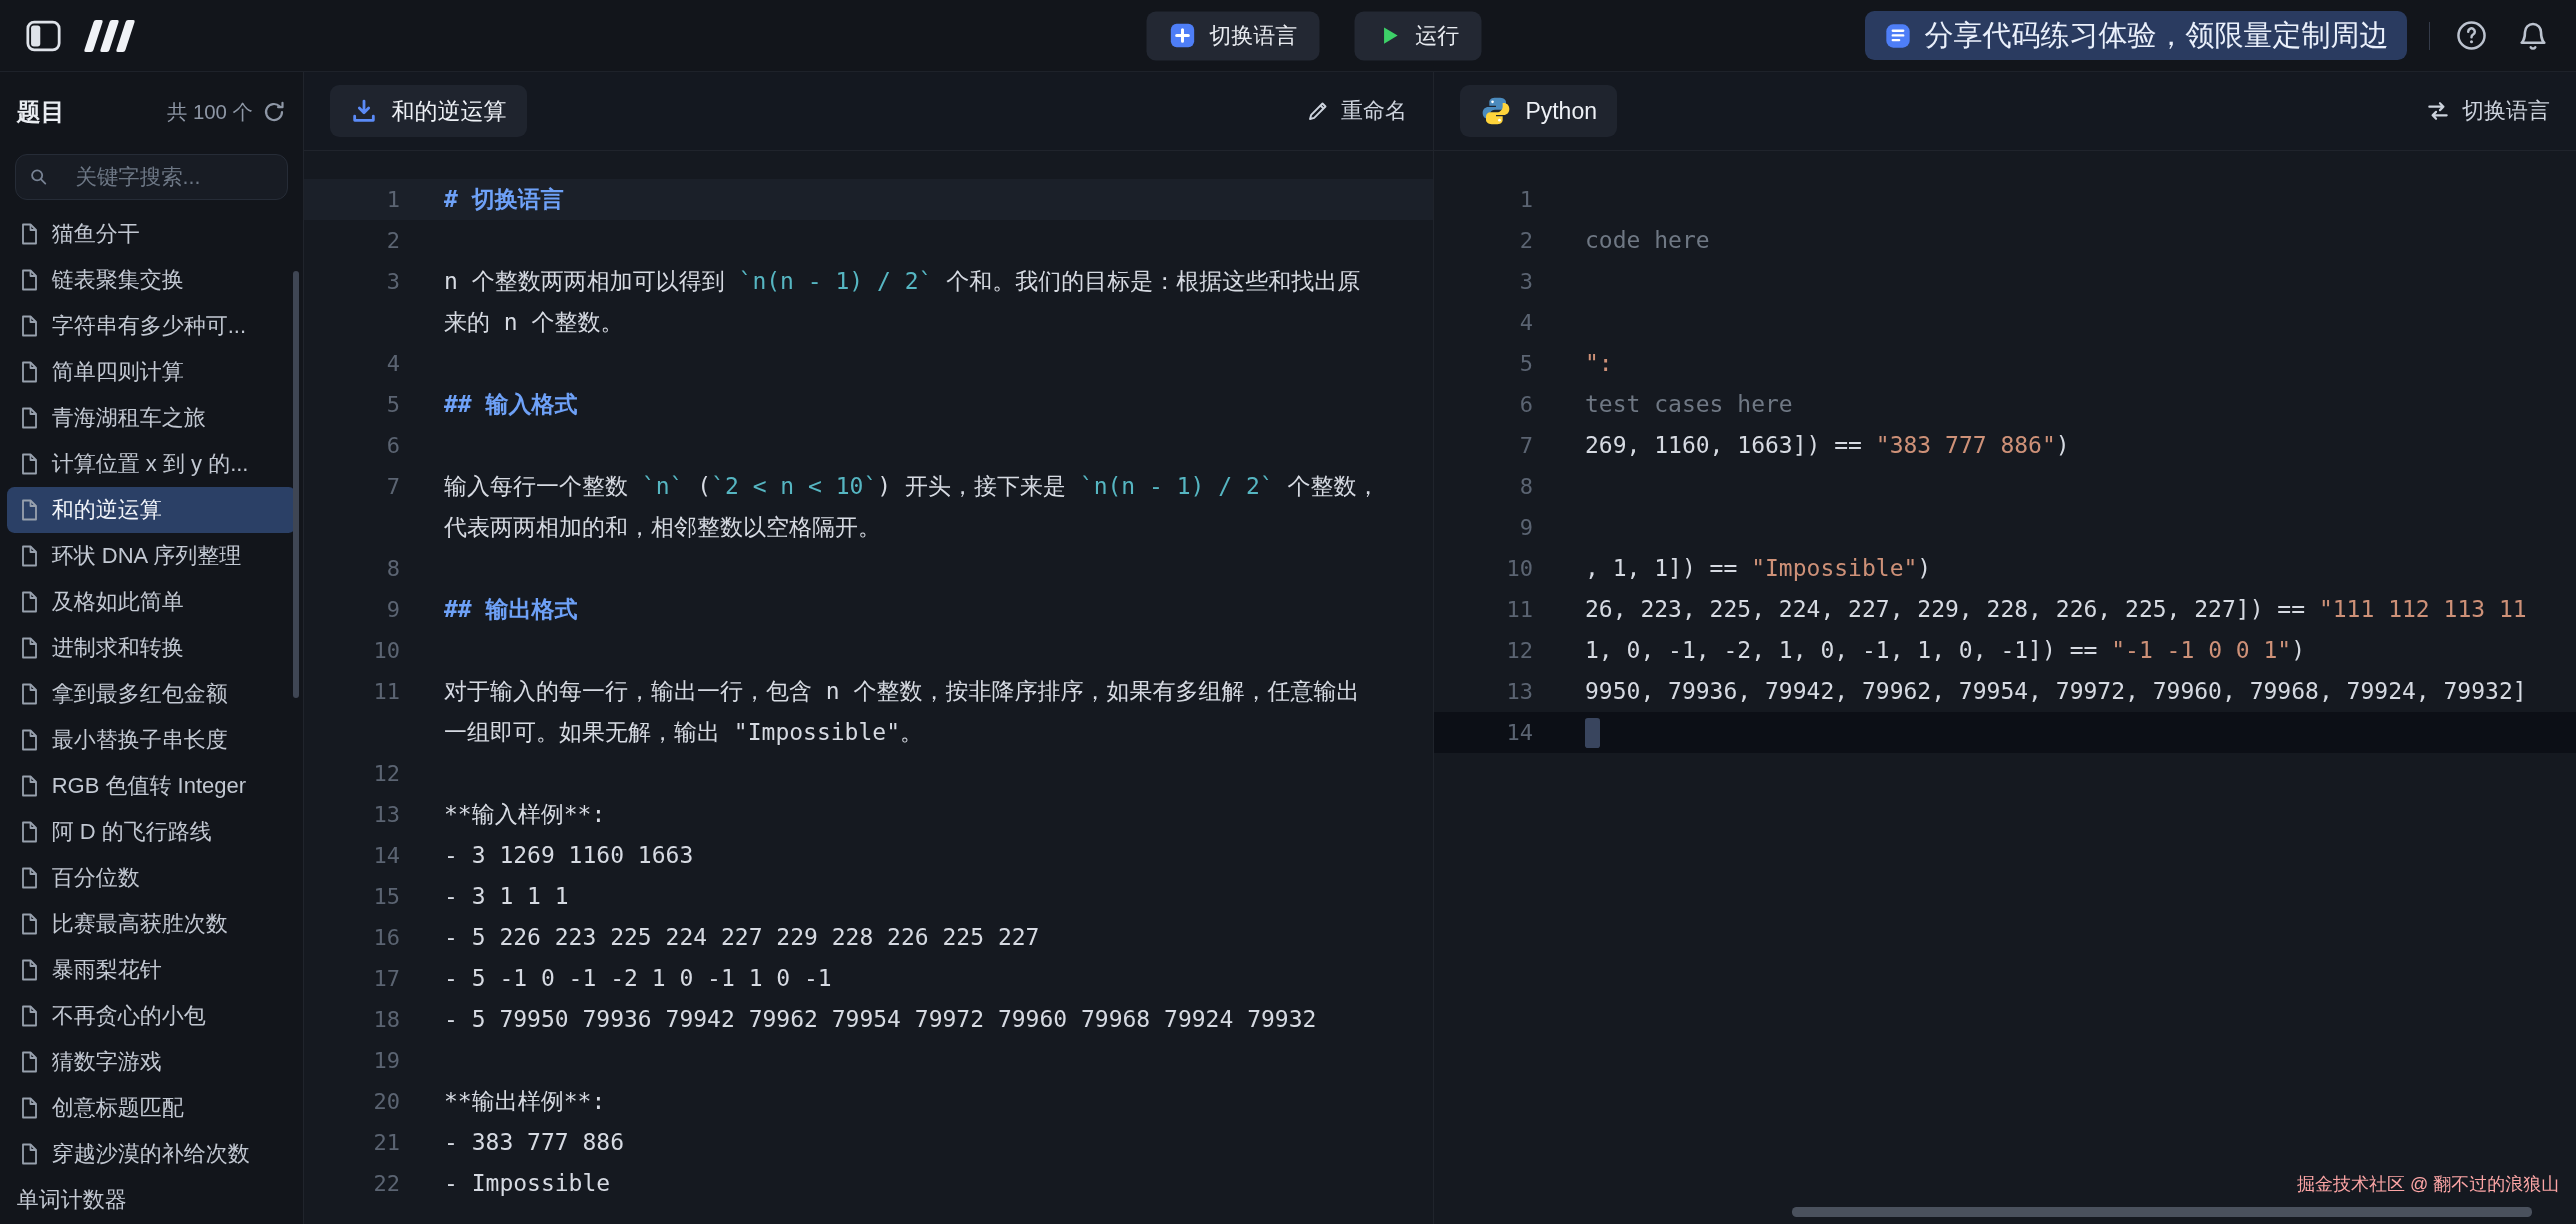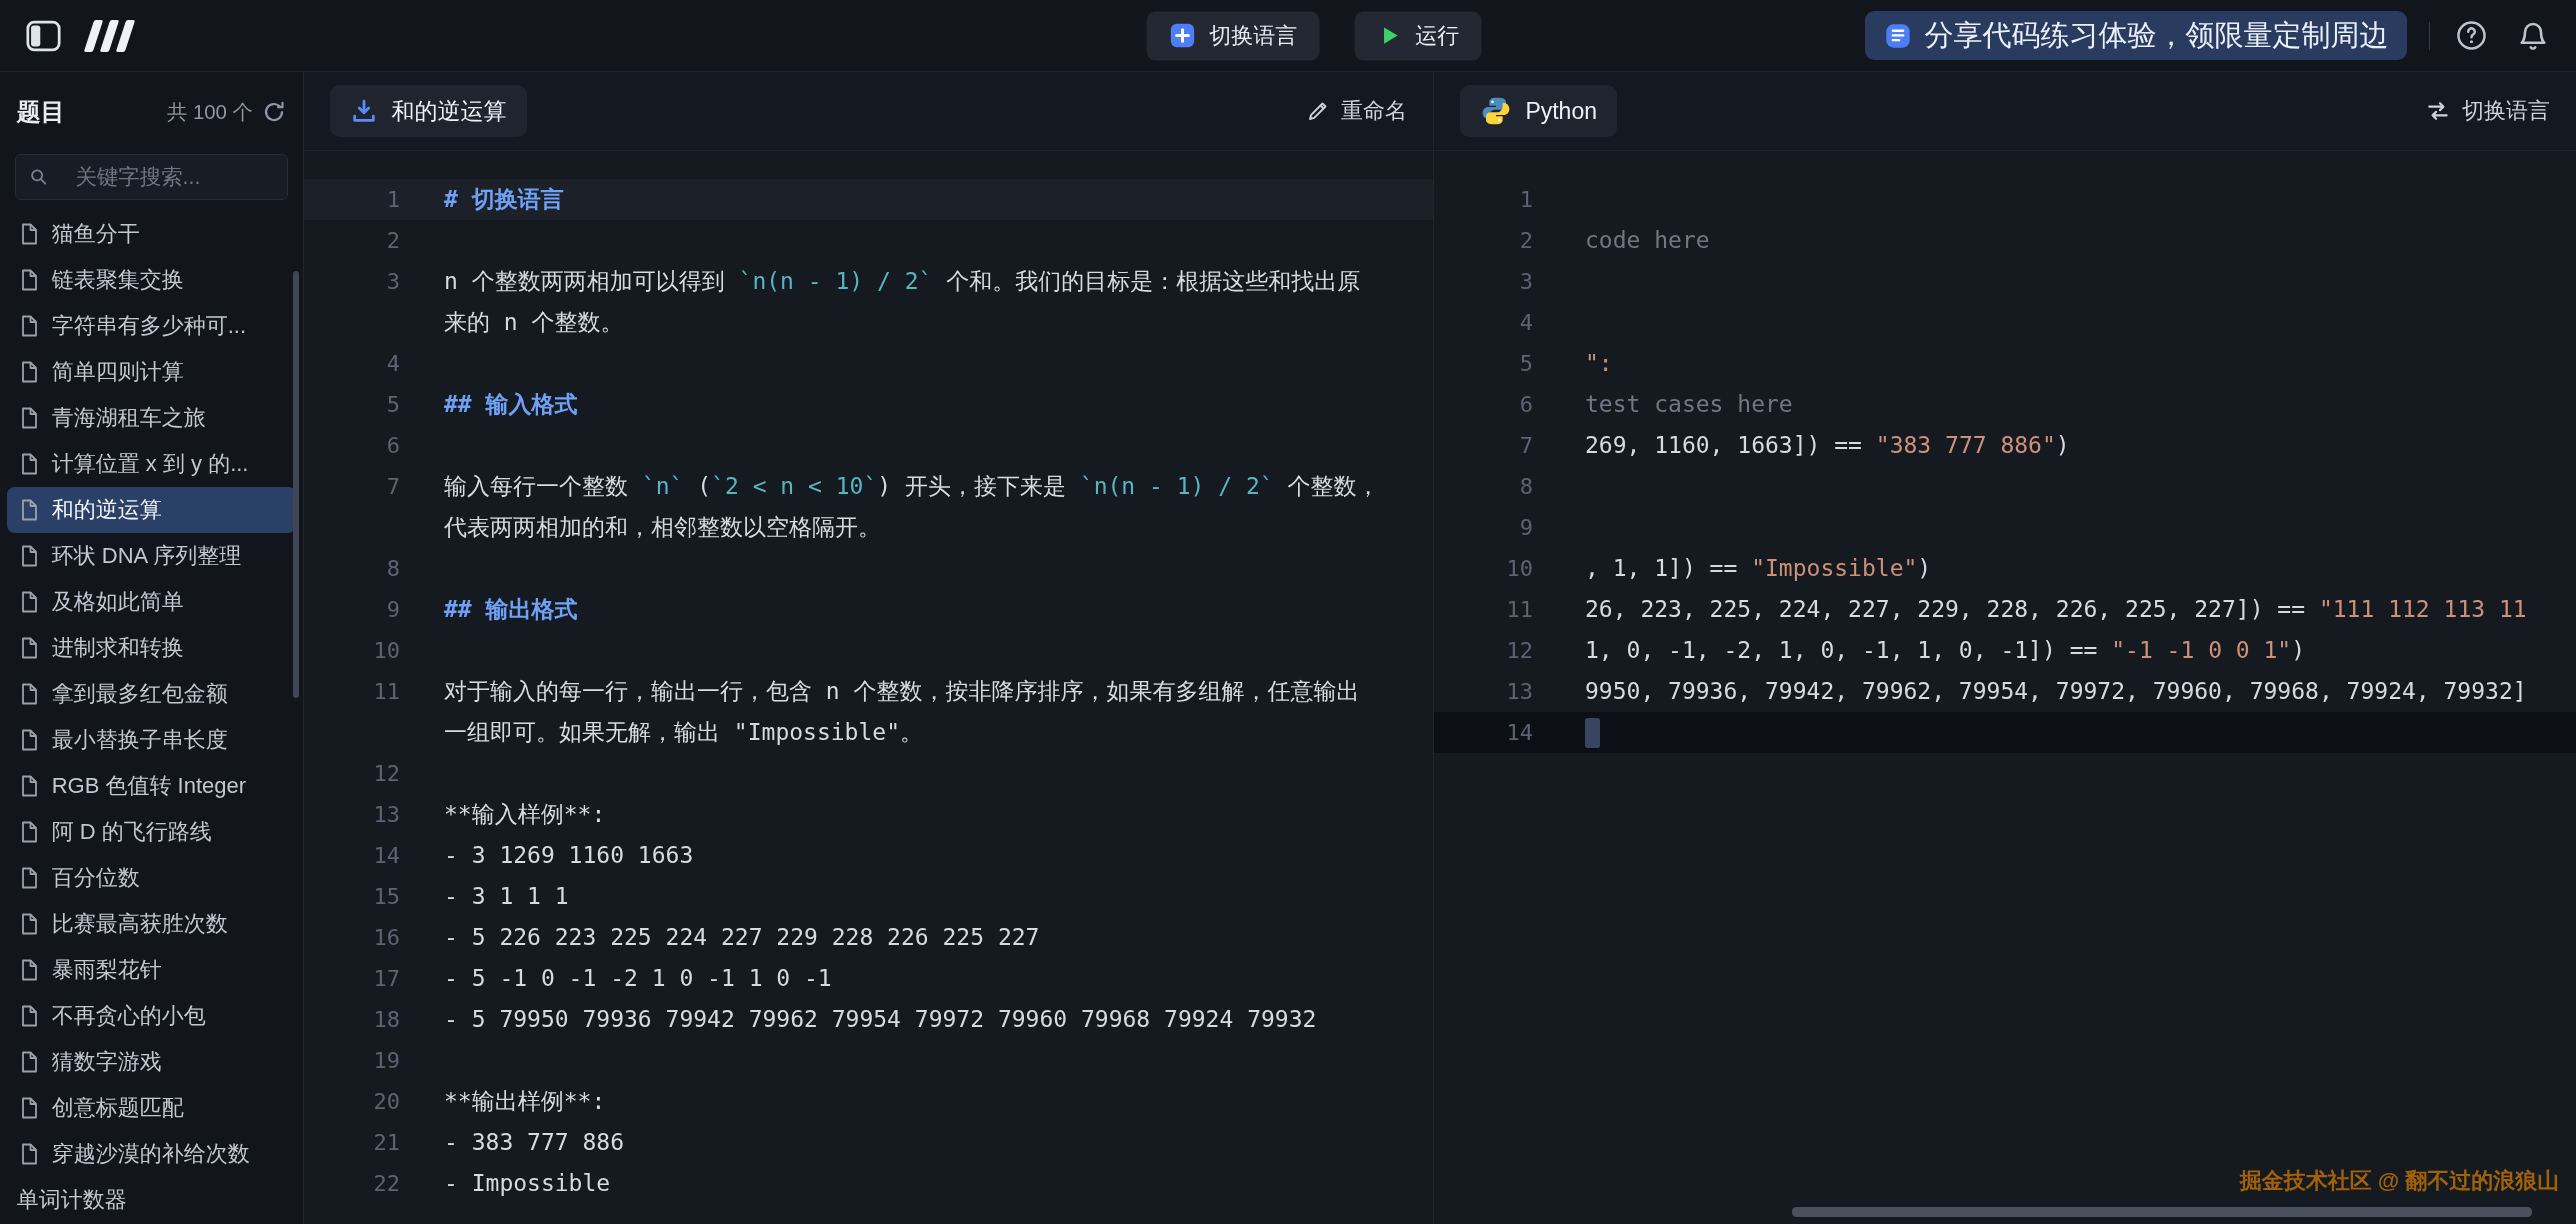--- a/index.html
+++ b/index.html
@@ -30,21 +30,21 @@
   .main { display:flex; height:1152px; }
 
   
   .sidebar { width:304px; flex:none; position:relative; background:#12151b;
              border-right:0.9px solid #20242c; display:flex; flex-direction:column; }
   .side-head { display:flex; align-items:center; padding:24px 16.7px 15px; }
   .side-title { font-size:24px; font-weight:700; color:#e9ecf1; }
   .side-count { margin-left:auto; display:flex; align-items:center; gap:9.3px;
                 font-size:20.4px; color:#8e97a6; }
   .search-box { margin:11px 15px 5.6px; height:46px; background:#181c24; border:0.9px solid #262c37;
-                border-radius:6px; display:flex; align-items:center; gap:25px; padding:0 13px; }
+                border-radius:12px; display:flex; align-items:center; gap:25px; padding:0 13px; }
   .search-box input { background:transparent; border:none; outline:none; width:100%;
                       color:#cfd5de; font-size:21.4px; font-family:inherit; }
   .search-box input::placeholder { color:#6d7785; }
   .side-list { flex:1; overflow:hidden; margin-top:5.6px; padding:0 7.4px; }
   .side-item { height:46px; display:flex; align-items:center; gap:11px; padding:0 9.3px;
                border-radius:7.4px; color:#c2c8d2; font-size:22px; white-space:nowrap; overflow:hidden; }
   .side-item.active { background:#2b4066; color:#f2f5fa; }
   .side-item svg { flex:none; }
   .side-scrollbar { position:absolute; right:3.7px; top:199px; width:6.5px; height:427px;
                     border-radius:3.7px; background:#3f4654; }
@@ -71,22 +71,22 @@
   .eline .lcontent { margin-left:52px; white-space:pre; color:#d6dae2; }
   .pline.active { background:#1b2029; }
   .eline.active { background:rgba(5,8,14,.55); }
   .md-h { color:#6ea1f7; font-weight:700; }
   .md-code { color:#56b6c2; }
   .tok-comment { color:#6f7884; }
   .tok-str { color:#ce9178; }
   .cursor { display:inline-block; width:15px; height:30px; margin-top:5.6px;
             background:#39455e; border-radius:2.8px; vertical-align:top; }
 
-  .watermark { position:absolute; right:16.7px; bottom:28px; color:#a16207; font-size:22px;
-               font-family:"Liberation Sans","DejaVu Sans",sans-serif;font-weight:bold; }
+  .watermark { position:absolute; right:16.7px; bottom:28px; color:#fca5a5; font-size:18px;
+               font-family:"Liberation Sans","DejaVu Sans",sans-serif; }
   .h-scrollbar { position:absolute; bottom:7.4px; left:358px; width:740px; height:9.3px;
                  border-radius:4.6px; background:#4a515d; }
 </style>
 </head>
 <body>
 
 <header class="topbar">
   <div class="tb-left">
     <span class="icon-btn">
       <svg width="35" height="32" viewBox="0 0 38 34">

